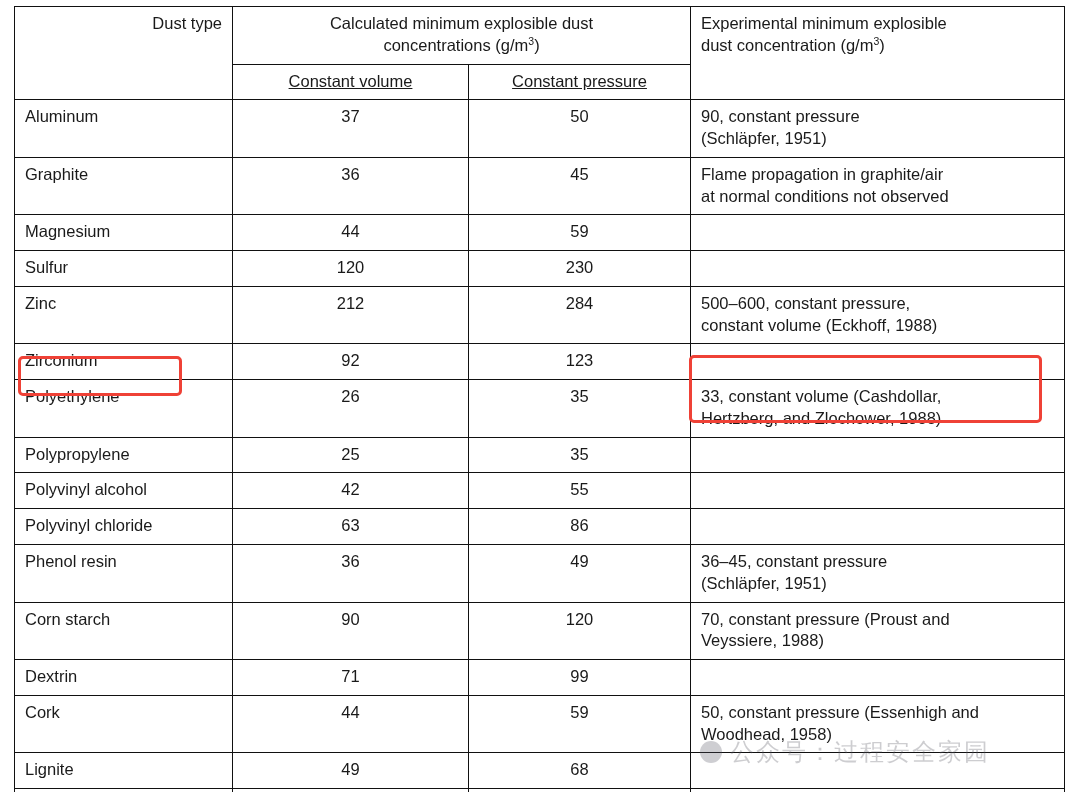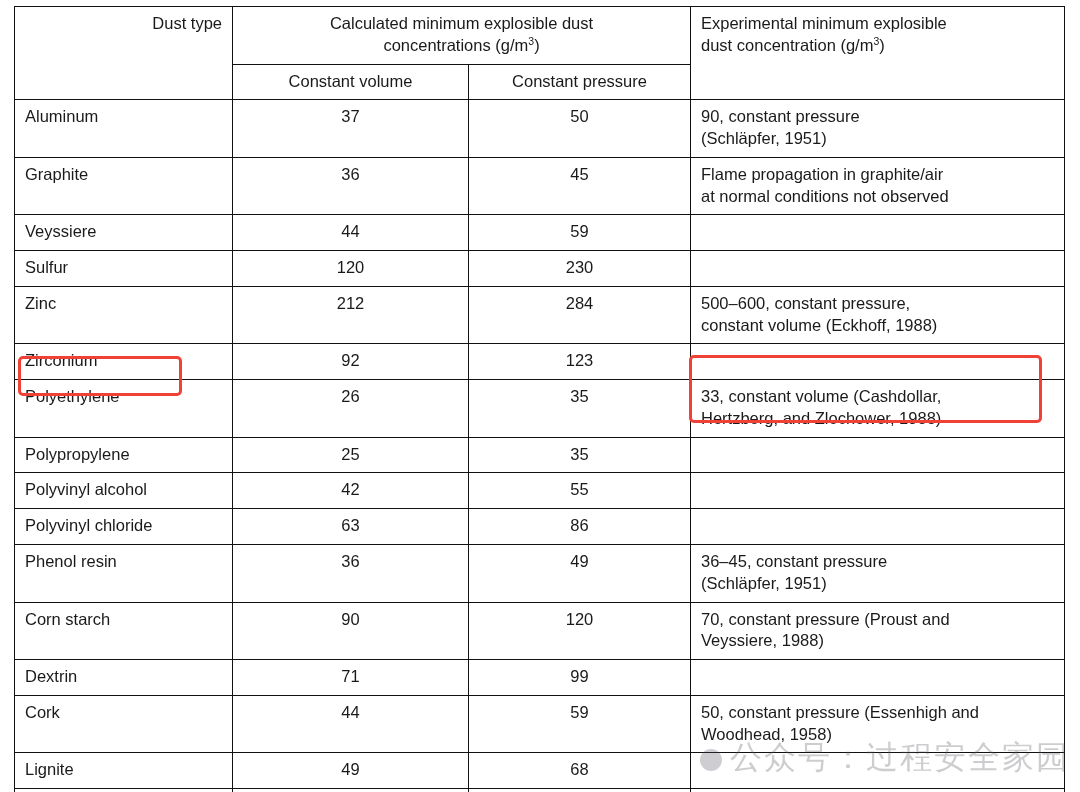--- a/index.html
+++ b/index.html
@@ -61,20 +61,21 @@
     vertical-align: bottom;
     padding-bottom: 8px;
     text-align: right;
   }
   .hdr-sub {
     text-align: center;
     font-weight: bold;
     font-size: 16.5px;
     padding-top: 6px;
     padding-bottom: 8px;
+    text-decoration: underline;
   }
   .num {
     text-align: center;
     margin-top: 6px;
   }
   .blank-cell {
     padding: 0;
   }
   sup {
     font-size: 10.5px;
@@ -97,21 +98,21 @@
   #hl-exp {
     left: 689px;
     top: 355px;
     width: 353px;
     height: 68px;
   }
   .watermark {
     position: absolute;
     left: 700px;
     top: 736px;
-    font-size: 32px;
+    font-size: 24px;
     color: rgba(90, 90, 100, 0.30);
     font-family: "DejaVu Sans", sans-serif;
     letter-spacing: 2px;
     white-space: nowrap;
     user-select: none;
   }
   .watermark .wm-badge {
     display: inline-block;
     width: 22px;
     height: 22px;
@@ -155,21 +156,21 @@
         <td class="num">50</td>
         <td>90, constant pressure<br>(Schläpfer, 1951)</td>
       </tr>
       <tr>
         <td>Graphite</td>
         <td class="num">36</td>
         <td class="num">45</td>
         <td>Flame propagation in graphite/air<br>at normal conditions not observed</td>
       </tr>
       <tr>
-        <td>Veyssiere</td>
+        <td>Magnesium</td>
         <td class="num">44</td>
         <td class="num">59</td>
         <td class="blank-cell"></td>
       </tr>
       <tr>
         <td>Sulfur</td>
         <td class="num">120</td>
         <td class="num">230</td>
         <td class="blank-cell"></td>
       </tr>

